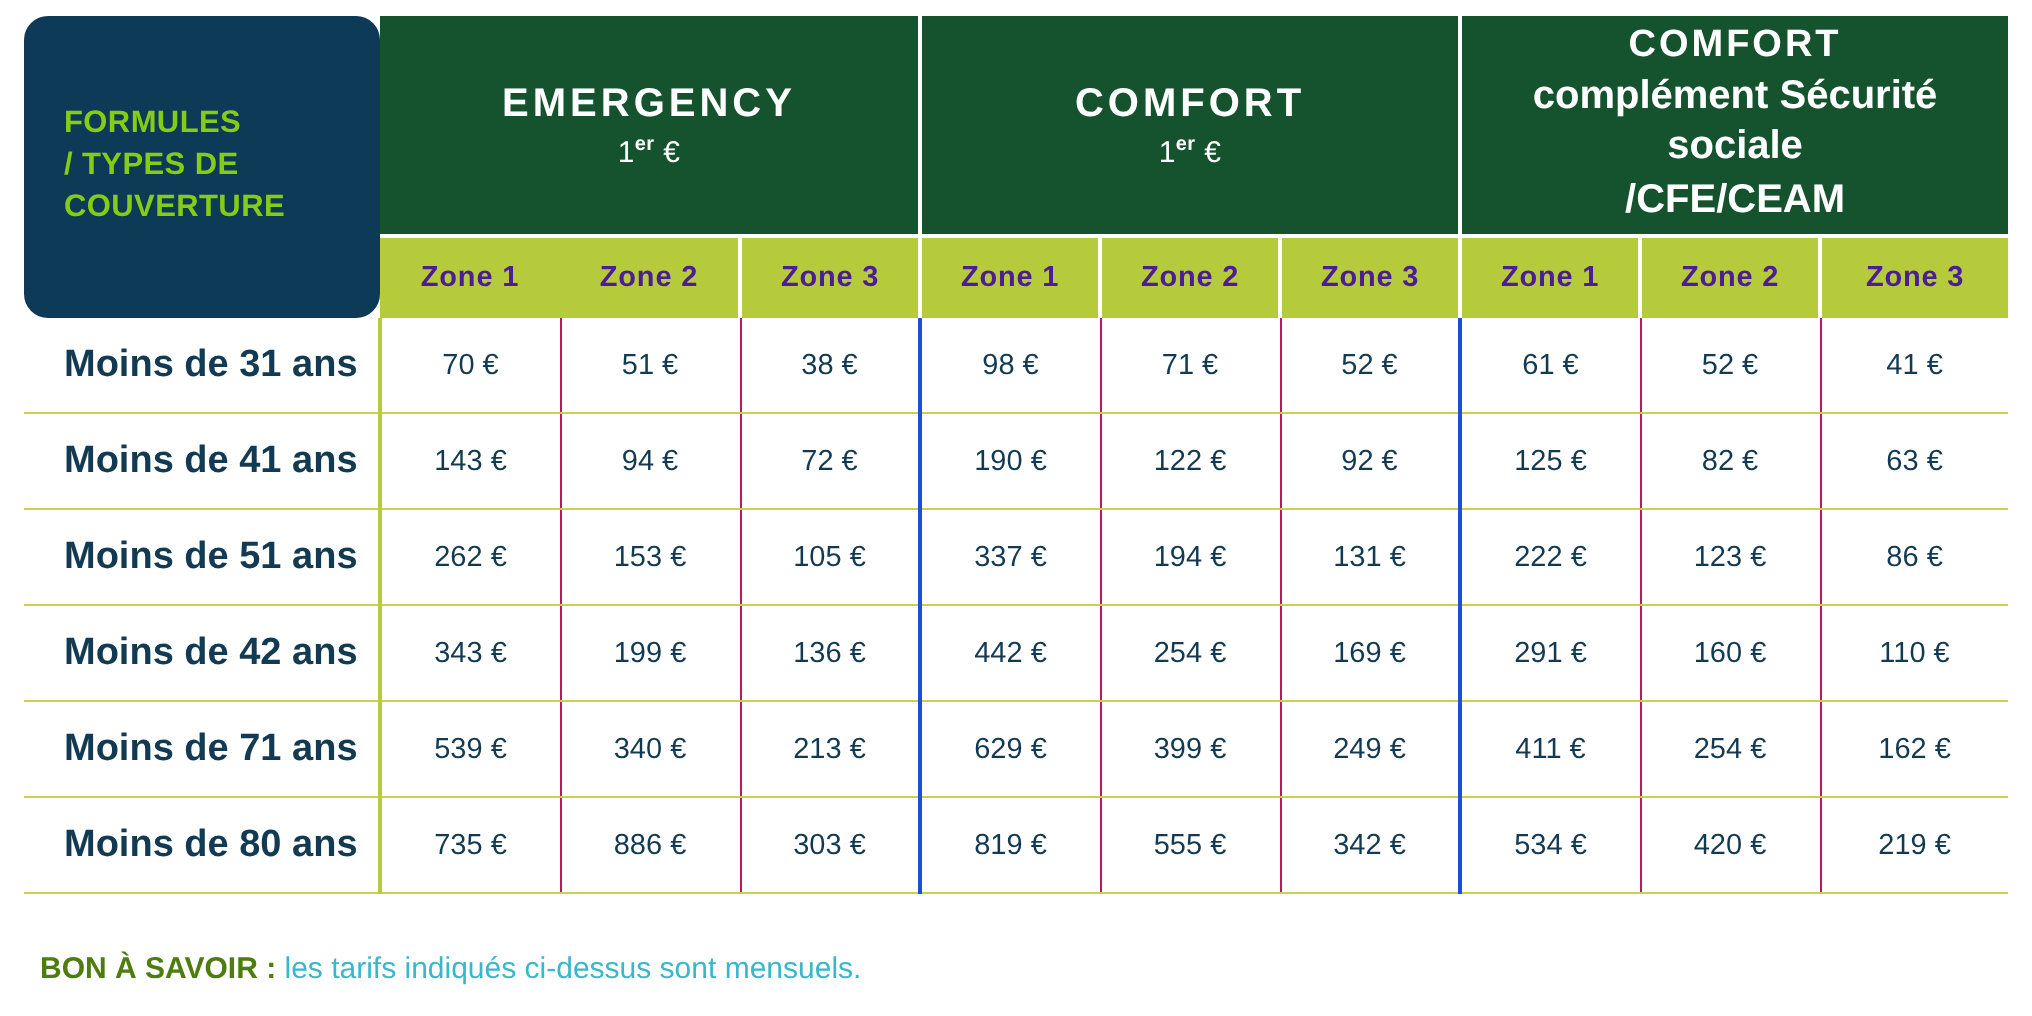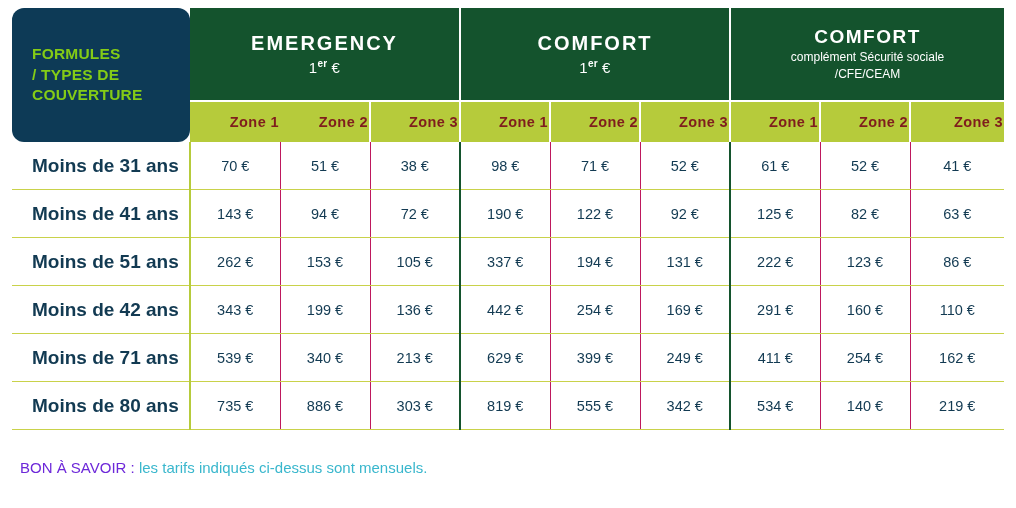--- a/index.html
+++ b/index.html
@@ -71,30 +71,30 @@
     margin-top: 3px;
     letter-spacing: 0.2px;
   }
   .grp .gsub sup {
     font-size: 10px;
     vertical-align: super;
     font-weight: bold;
   }
   .grp .gsub2 {
     display: block;
-    font-size: 12px;
-    font-weight: normal;
+    font-size: 20px;
+    font-weight: bold;
     line-height: 1.25;
     margin-top: 2px;
   }
 
   .zone {
     background: #b6cb3b;
-    color: #7f1d1d;
-    text-align: right;
+    color: #4c1d95;
+    text-align: center;
     font-size: 14.5px;
     font-weight: bold;
     letter-spacing: 0.4px;
     height: 38px;
     border-right: 2px solid #ffffff;
     border-top: 2px solid #ffffff;
   }
   .zone.lastingroup { border-right: 2px solid #ffffff; }
 
   
@@ -109,35 +109,35 @@
   }
   tbody tr:last-child td { border-bottom: 1px solid #c9d24a; }
   tbody td.rowlabel {
     text-align: left;
     padding-left: 20px;
     font-weight: bold;
     font-size: 19px;
     border-right: 2px solid #b6cb3b;
     color: #123a52;
   }
-  tbody td.groupend { border-right: 2px solid #14532d; }
+  tbody td.groupend { border-right: 2px solid #1d4ed8; }
   tbody td.lastcol { border-right: none; }
   thead tr.zones th:first-child { border-right: none; }
 
   
   .footnote {
     margin-top: 26px;
     padding-left: 8px;
     font-size: 15px;
     line-height: 1.6;
     color: #39b7cd;
   }
   .footnote .strong {
-    color: #6d28d9;
-    font-weight: normal;
+    color: #4d7c0f;
+    font-weight: bold;
     text-align: right;
   }
   .footnote .line2 { display: block; }
 </style>
 </head>
 <body>
 
 <div class="page">
 
   <table class="tariff">
@@ -255,21 +255,21 @@
       </tr>
       <tr>
         <td class="rowlabel">Moins de 80 ans</td>
         <td>735 €</td>
         <td>886 €</td>
         <td class="groupend">303 €</td>
         <td>819 €</td>
         <td>555 €</td>
         <td class="groupend">342 €</td>
         <td>534 €</td>
-        <td>140 €</td>
+        <td>420 €</td>
         <td class="lastcol">219 €</td>
       </tr>
     </tbody>
   </table>
 
   <div class="footnote">
     <span class="strong">BON À SAVOIR :</span><span> les tarifs indiqués ci-dessus sont mensuels.</span>
   </div>
 
 </div>

